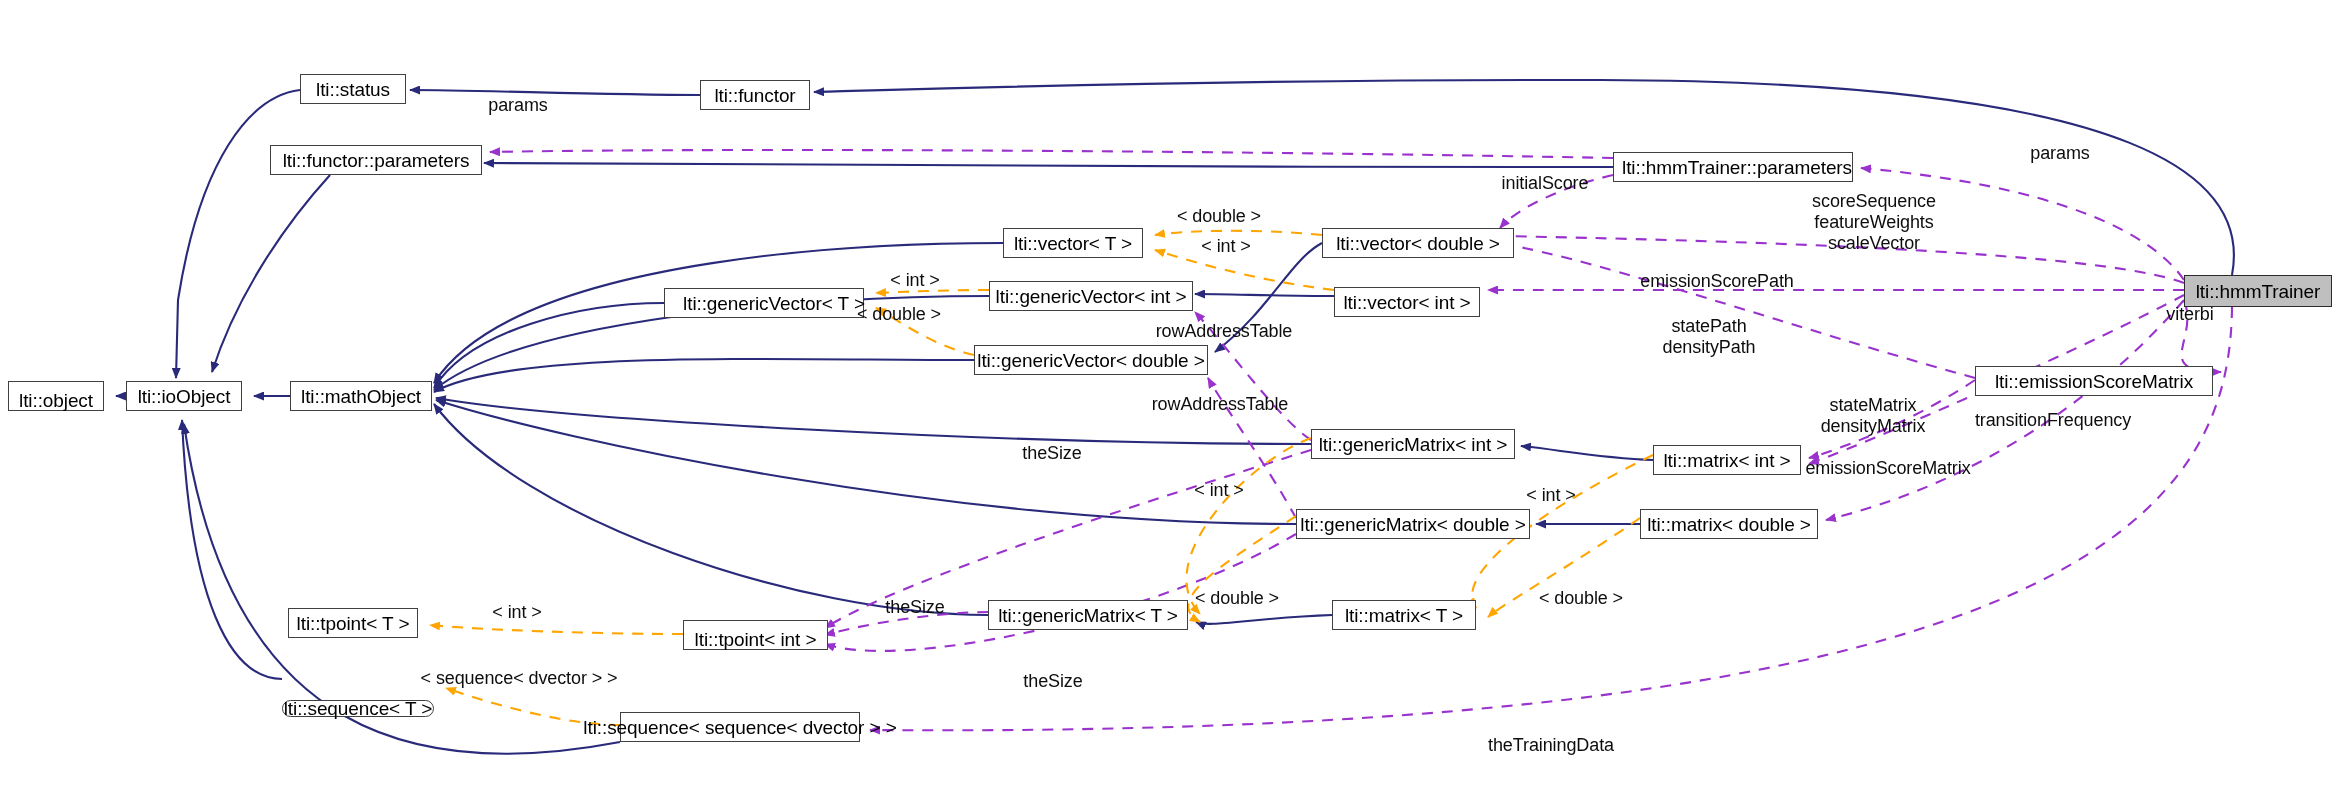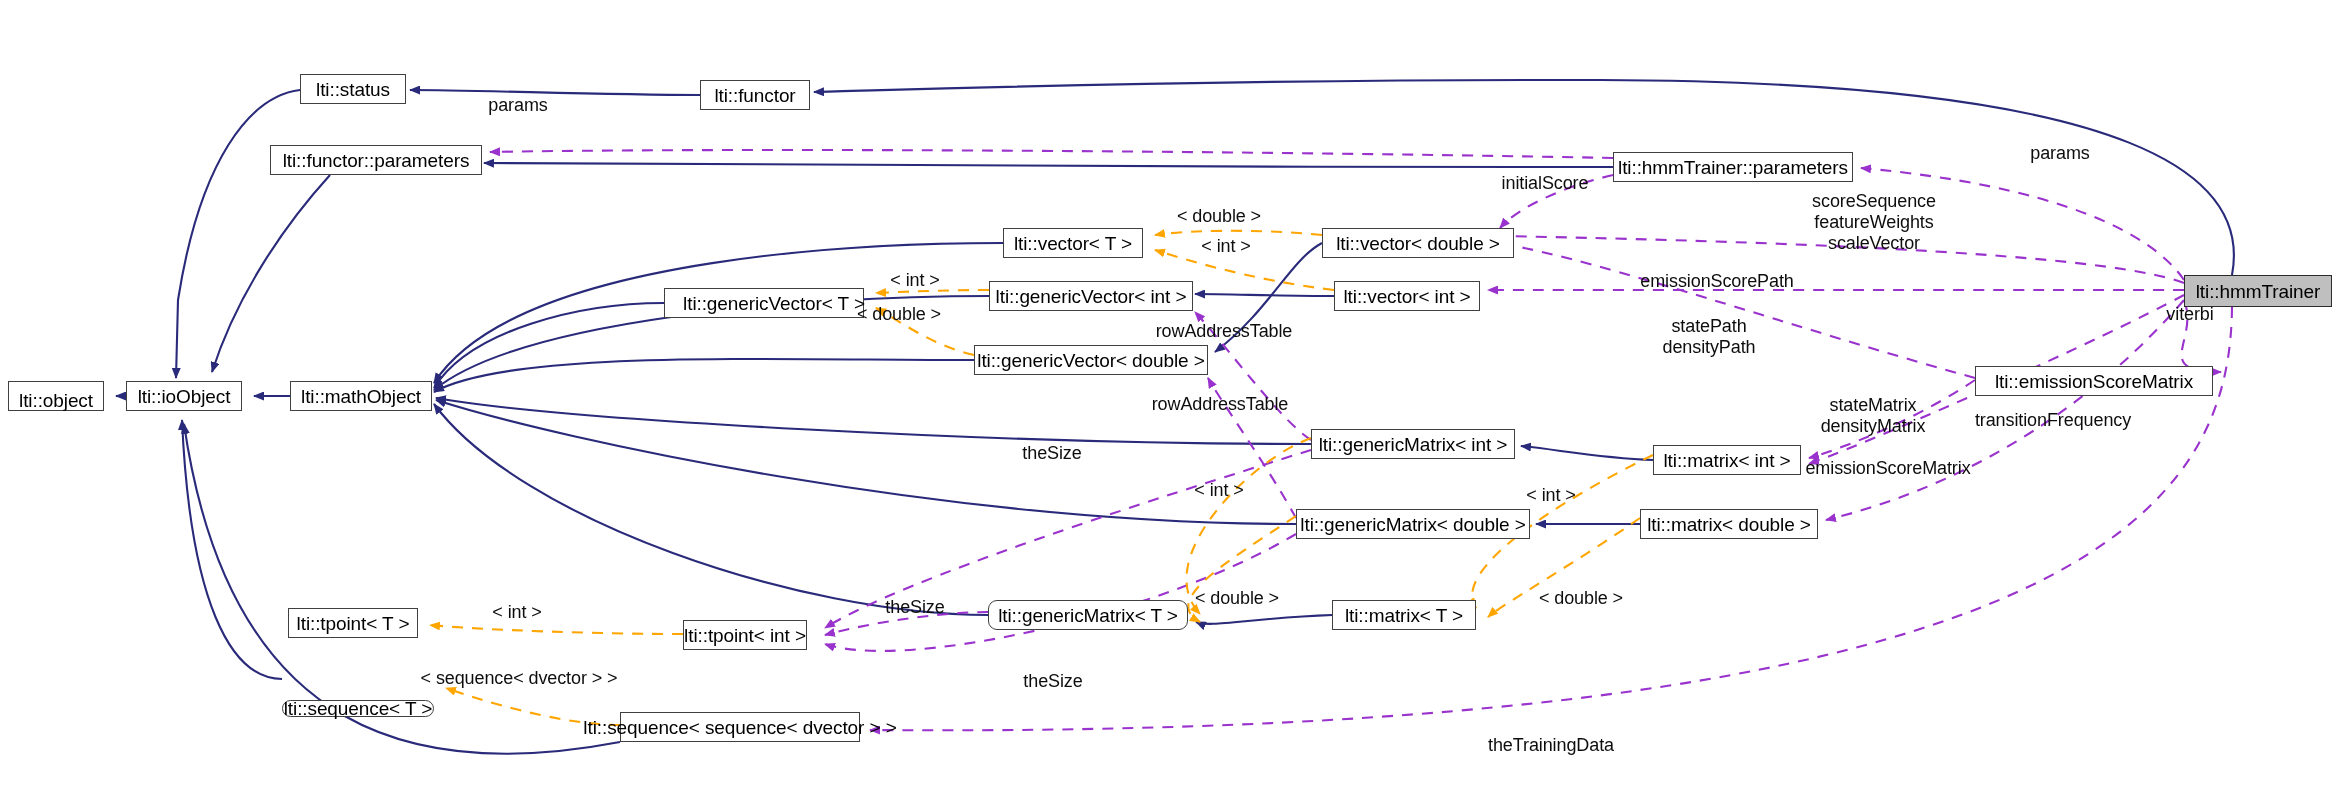--- a/index.html
+++ b/index.html
@@ -140,36 +140,36 @@
   </div>
   <div class="node-box" style="left:300px;top:74px;width:106px;height:30px;">
     <span class="node-label">lti::status</span>
   </div>
   <div class="node-box" style="left:700px;top:80px;width:110px;height:30px;">
     <span class="node-label">lti::functor</span>
   </div>
   <div class="node-box" style="left:270px;top:145px;width:212px;height:30px;">
     <span class="node-label">lti::functor::parameters</span>
   </div>
-  <div class="node-box" style="left:1613px;top:152px;width:240px;height:30px;">
+  <div class="node-box" style="left:1613px;top:152px;width:240px;height:30px;justify-content:flex-end;">
     <span class="node-label">lti::hmmTrainer::parameters</span>
   </div>
   <div class="node-box highlight" style="left:2184px;top:275px;width:148px;height:32px;">
     <span class="node-label">lti::hmmTrainer</span>
   </div>
   <div class="node-box" style="left:1975px;top:366px;width:238px;height:30px;">
     <span class="node-label">lti::emissionScoreMatrix</span>
   </div>
   <div class="node-box" style="left:1003px;top:228px;width:140px;height:30px;">
     <span class="node-label">lti::vector&lt; T &gt;</span>
   </div>
   <div class="node-box" style="left:1322px;top:228px;width:192px;height:30px;">
     <span class="node-label">lti::vector&lt; double &gt;</span>
   </div>
-  <div class="node-box" style="left:1334px;top:281px;width:146px;height:30px;">
+  <div class="node-box" style="left:1334px;top:287px;width:146px;height:30px;">
     <span class="node-label">lti::vector&lt; int &gt;</span>
   </div>
   <div class="node-box" style="left:664px;top:288px;width:200px;height:30px;padding-left:20px;">
     <span class="node-label">lti::genericVector&lt; T &gt;</span>
   </div>
   <div class="node-box" style="left:989px;top:281px;width:204px;height:30px;">
     <span class="node-label">lti::genericVector&lt; int &gt;</span>
   </div>
   <div class="node-box" style="left:974px;top:345px;width:234px;height:30px;">
     <span class="node-label">lti::genericVector&lt; double &gt;</span>
@@ -179,30 +179,30 @@
   </div>
   <div class="node-box" style="left:1653px;top:445px;width:148px;height:30px;">
     <span class="node-label">lti::matrix&lt; int &gt;</span>
   </div>
   <div class="node-box" style="left:1296px;top:509px;width:234px;height:30px;">
     <span class="node-label">lti::genericMatrix&lt; double &gt;</span>
   </div>
   <div class="node-box" style="left:1640px;top:509px;width:178px;height:30px;">
     <span class="node-label">lti::matrix&lt; double &gt;</span>
   </div>
-  <div class="node-box" style="left:988px;top:600px;width:200px;height:30px;border-radius:9px;">
+  <div class="node-box" style="left:988px;top:600px;width:200px;height:30px;">
     <span class="node-label">lti::genericMatrix&lt; T &gt;</span>
   </div>
   <div class="node-box" style="left:1332px;top:600px;width:144px;height:30px;">
     <span class="node-label">lti::matrix&lt; T &gt;</span>
   </div>
   <div class="node-box" style="left:288px;top:608px;width:130px;height:30px;">
     <span class="node-label">lti::tpoint&lt; T &gt;</span>
   </div>
-  <div class="node-box" style="left:683px;top:620px;width:124px;height:30px;">
+  <div class="node-box" style="left:683px;top:620px;width:145px;height:30px;align-items:flex-end;">
     <span class="node-label">lti::tpoint&lt; int &gt;</span>
   </div>
   <div class="node-box" style="left:282px;top:700px;width:152px;height:17px;border-radius:11px;">
     <span class="node-label">lti::sequence&lt; T &gt;</span>
   </div>
   <div class="node-box" style="left:620px;top:712px;width:240px;height:30px;">
     <span class="node-label">lti::sequence&lt; sequence&lt; dvector &gt; &gt;</span>
   </div>
 
   <div class="edge-label" style="left:518px;top:95px;">params</div>

